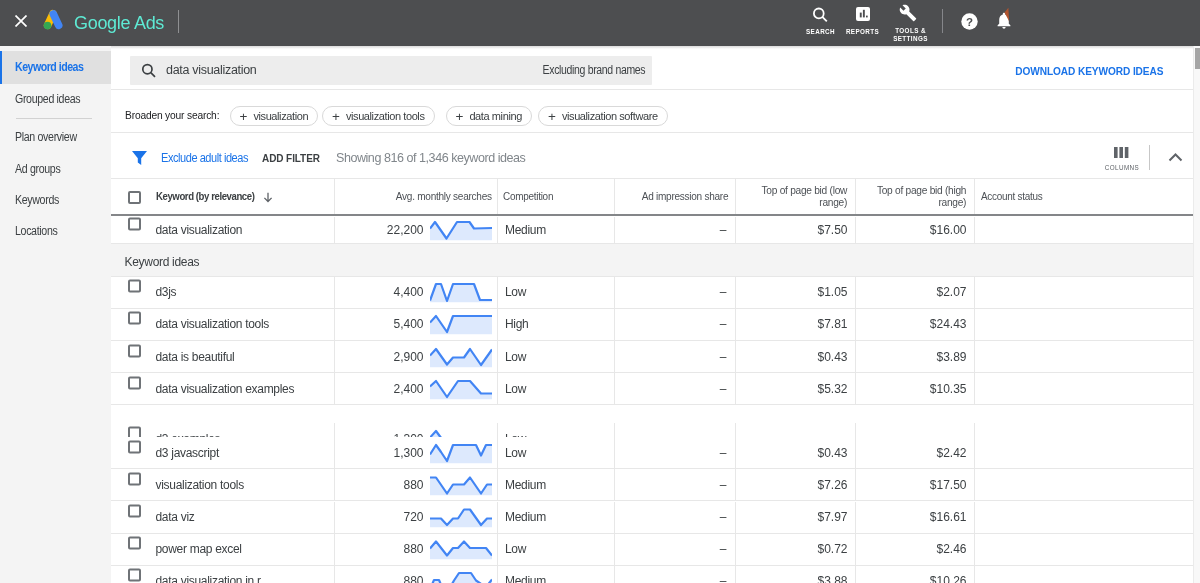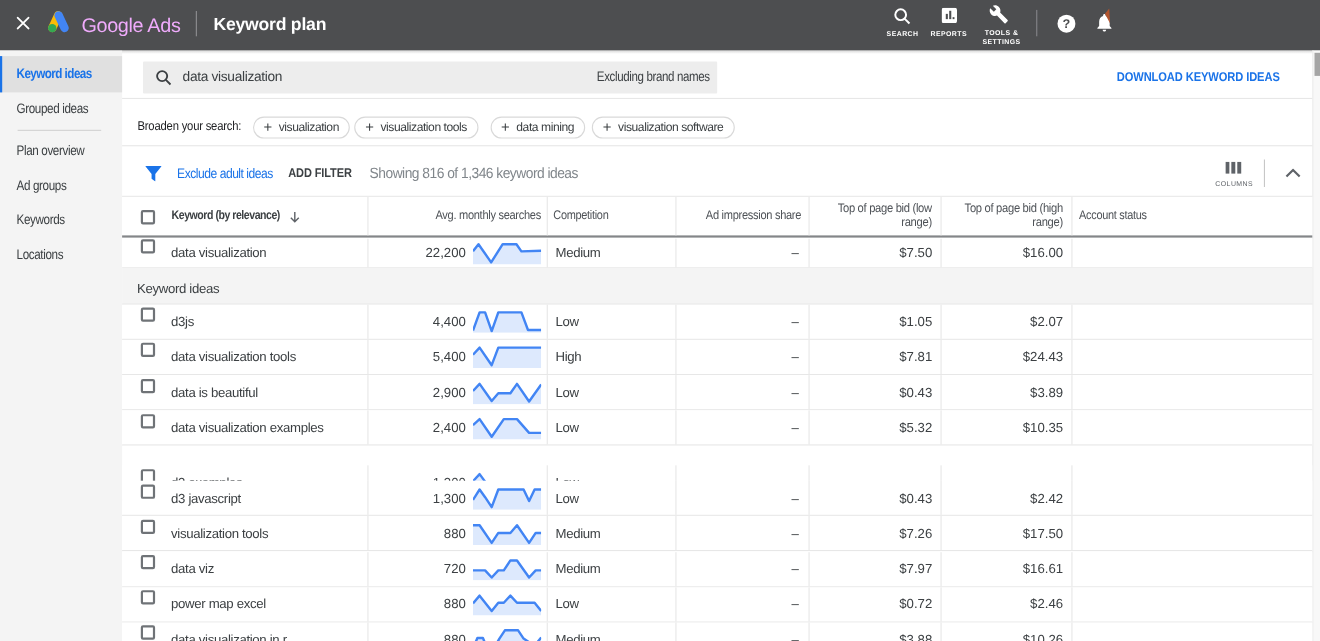--- a/index.html
+++ b/index.html
@@ -49,23 +49,22 @@
 </style></head><body>
 <div id="topbar">
 <svg class="abs" style="left:14.5px;top:14.5px" width="12" height="12" viewBox="0 0 12 12">
       <path d="M0.5 0.5 L11.5 11.5 M11.5 0.5 L0.5 11.5" stroke="#fff" stroke-width="1.7"></path>
     </svg>
 <svg class="abs" style="left:40px;top:8.5px" width="24" height="24" viewBox="0 0 24 24">
 <line x1="7.6" y1="16.4" x2="12.9" y2="4.8" stroke="#fbbc04" stroke-width="7.6" stroke-linecap="round"></line>
 <line x1="13.3" y1="5" x2="18.7" y2="16.4" stroke="#4285f4" stroke-width="7.6" stroke-linecap="round"></line>
 <circle cx="7.5" cy="16.6" r="3.8" fill="#34a853"></circle>
 </svg>
-<span class="abs" style="left:74px;top:0;height:46px;line-height:46px;font-size:18px;color:#f0abfc;letter-spacing:-.3px">Google Ads</span>
+<span class="abs" style="left:74px;top:0;height:46px;line-height:46px;font-size:18px;color:#5eead4;letter-spacing:-.3px">Google Ads</span>
 <i class="abs" style="left:178px;top:10px;width:1px;height:23px;background:#8f9092"></i>
-<span class="abs" style="left:194px;top:0;height:46px;line-height:46px;font-size:16px;font-weight:bold;color:#fff;letter-spacing:-.2px">Keyword plan</span>
 <svg class="abs" style="left:812px;top:7px" width="17" height="17" viewBox="0 0 17 17">
       <circle cx="6.8" cy="6.4" r="4.9" fill="none" stroke="#fff" stroke-width="1.8"></circle>
       <line x1="10.3" y1="9.9" x2="14.8" y2="14.4" stroke="#fff" stroke-width="1.8"></line>
     </svg>
 <div class="lbl" style="left:798px;top:28px;width:45px">SEARCH</div>
 <svg class="abs" style="left:856px;top:7px" width="14" height="14" viewBox="0 0 14 14">
       <rect x="0" y="0" width="14" height="14" rx="2" fill="#fff"></rect>
       <rect x="3.8" y="5.6" width="1.9" height="4.8" fill="#4d4e50"></rect>
       <rect x="6.9" y="2.8" width="1.9" height="7.6" fill="#4d4e50"></rect>
       <rect x="10" y="8.6" width="1.7" height="1.8" fill="#4d4e50"></rect>

